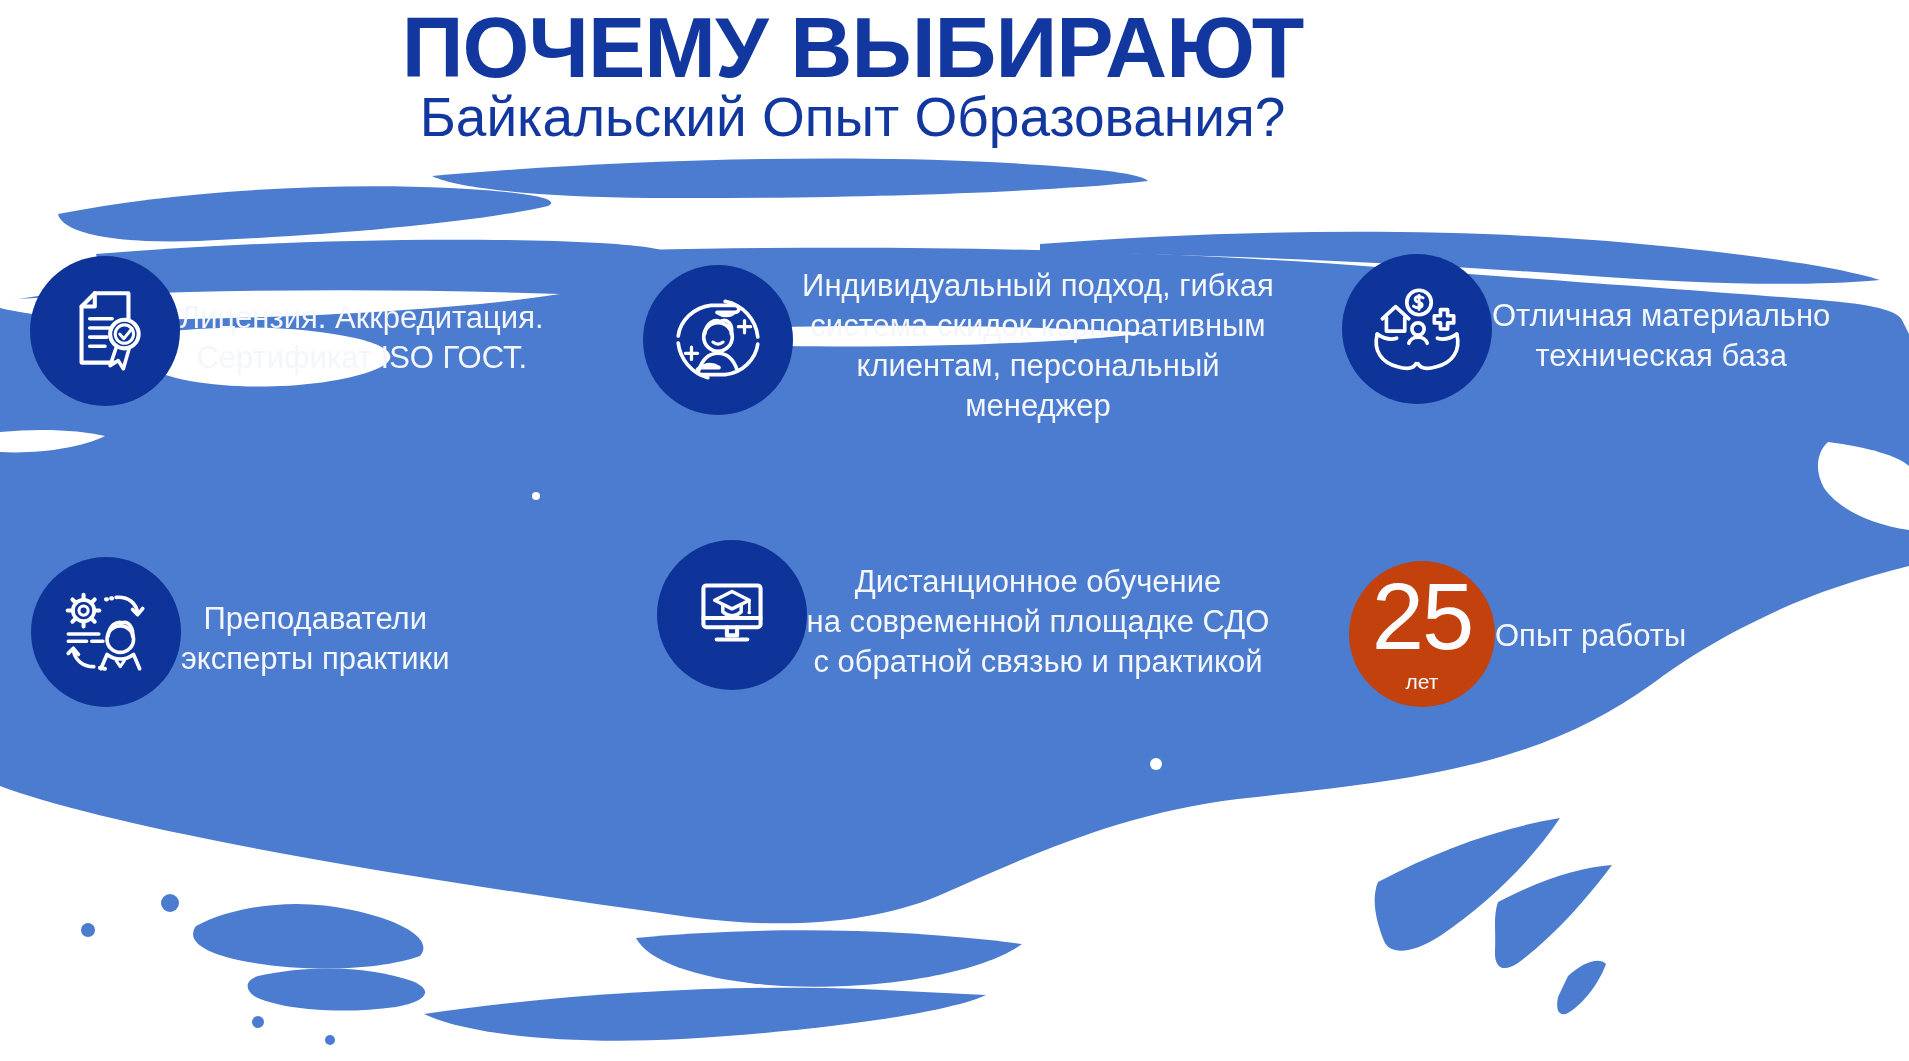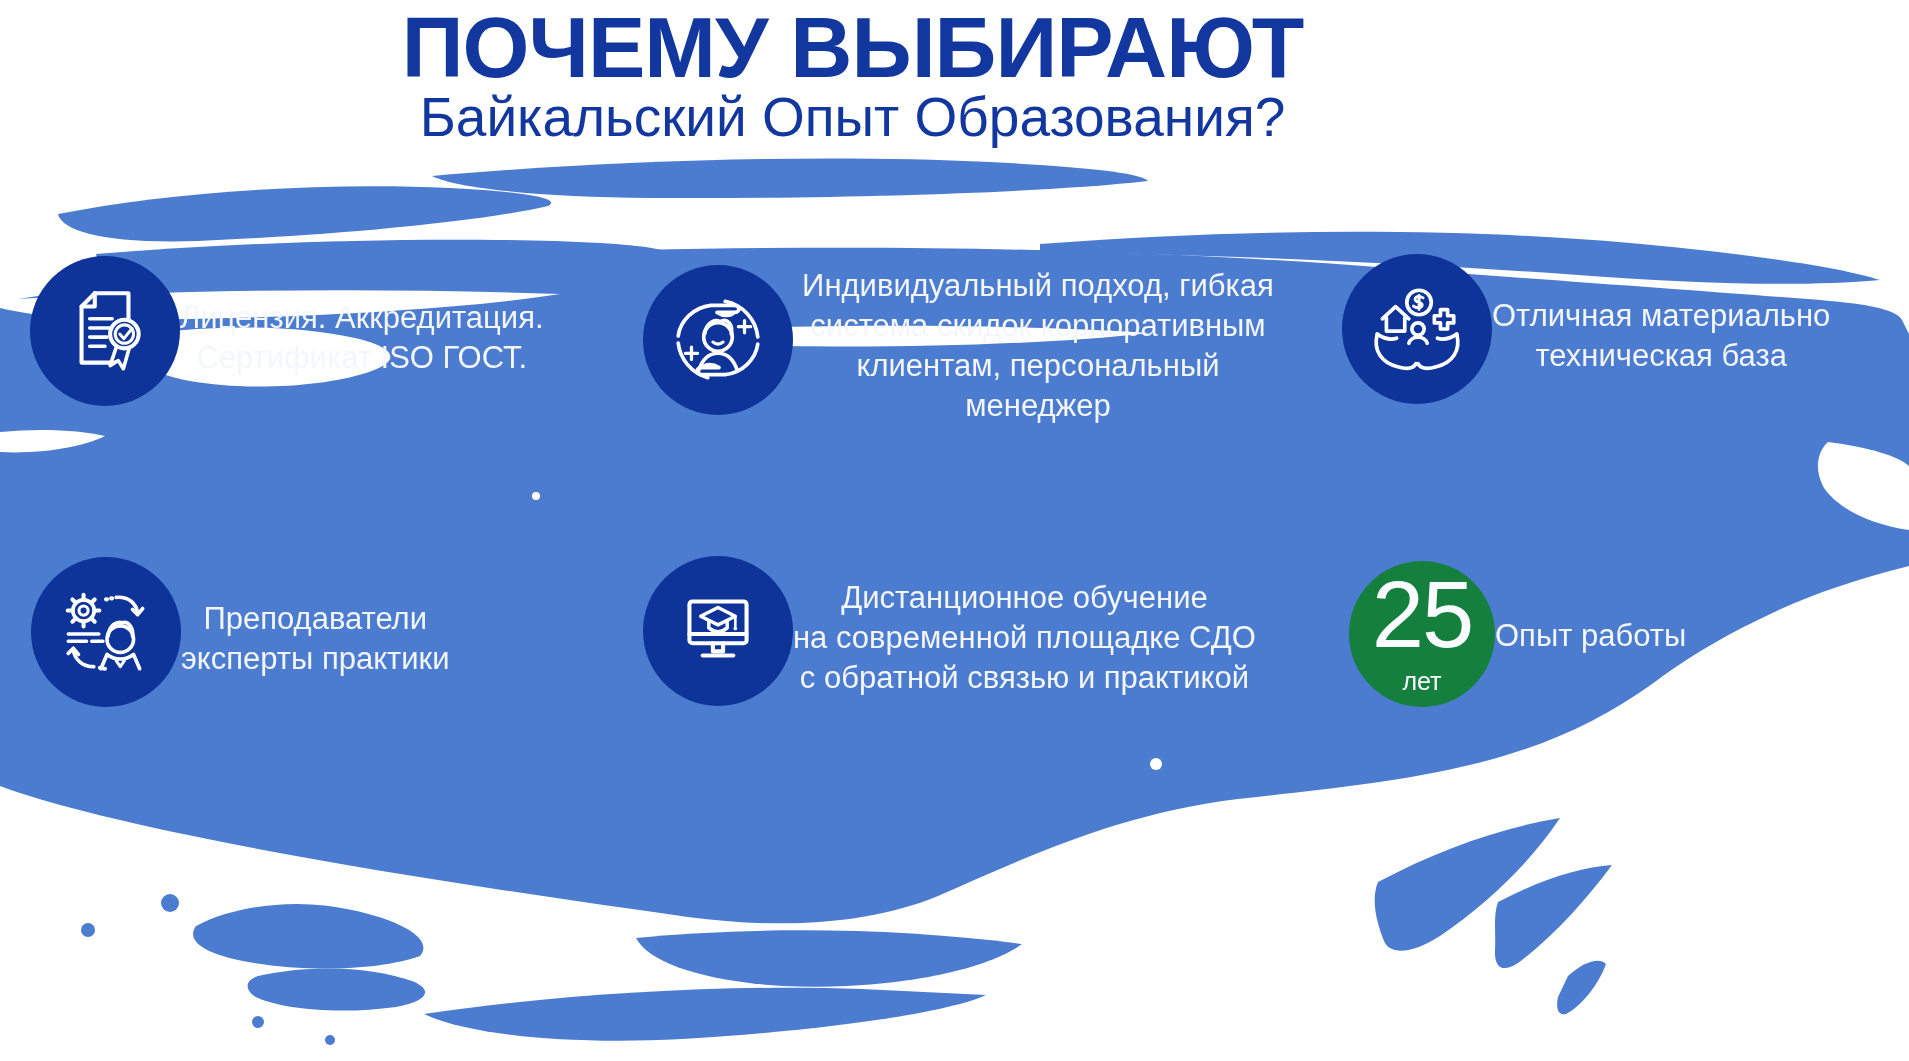--- a/index.html
+++ b/index.html
@@ -32,30 +32,30 @@
   }
   .icon-circle svg{width:102px;height:102px;display:block;}
   .caption{
     margin-top:13px;font-size:31px;line-height:40px;color:#f3f6fa;
     text-align:center;white-space:pre-line;
   }
   #item-1{left:30px;  top:256px; width:560px;}
   #item-2{left:643px; top:253px; width:640px;}
   #item-3{left:1342px;top:254px; width:520px;}
   #item-4{left:31px;  top:557px; width:560px;}
-  #item-5{left:643px; top:556px; width:640px;}
+  #item-5{left:643px; top:540px; width:640px;justify-content:center;}
   #item-6{left:1349px;top:561px; width:520px;}
 
   .badge{
-    width:146px;height:146px;border-radius:50%;background:#15803d;
+    width:146px;height:146px;border-radius:50%;background:#c2410c;
     display:flex;flex-direction:column;align-items:center;justify-content:center;
     color:#fbfcff;flex:0 0 auto;
   }
   .badge .years{font-size:94px;line-height:0.88;font-weight:400;letter-spacing:-2px;}
-  .badge .label{font-size:25px;line-height:1.0;margin-top:13px;}
+  .badge .label{font-size:21px;line-height:1.0;margin-top:13px;}
   #item-6 .caption{margin-top:4px;}
 </style>
 </head>
 <body>
 
 <div class="stage">
 
   <svg class="brush" viewBox="0 0 1909 1061" xmlns="http://www.w3.org/2000/svg">
     <g fill="#4c7ccf">
 

